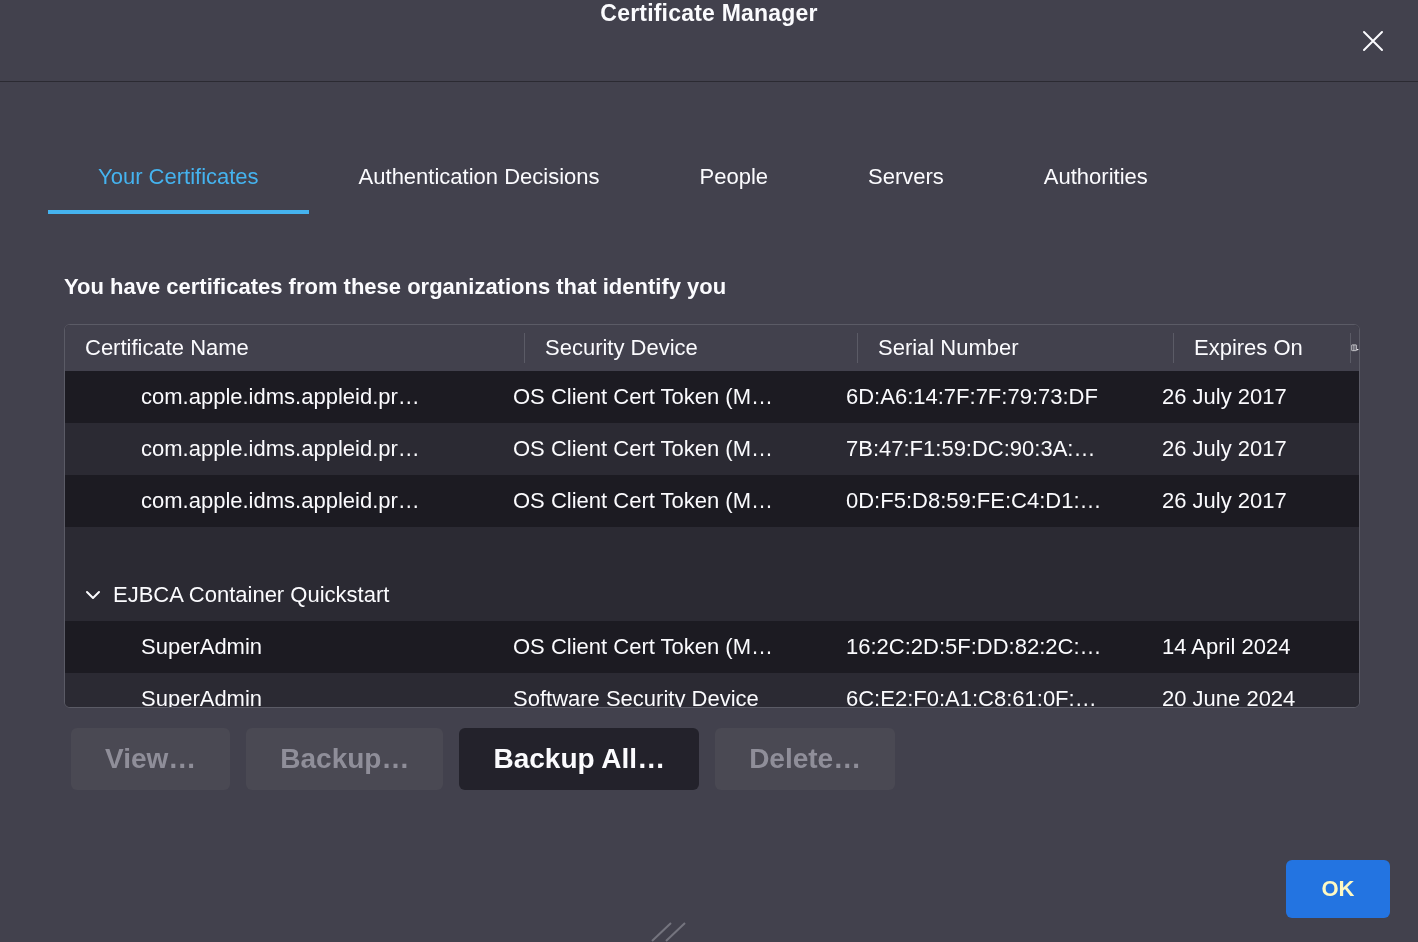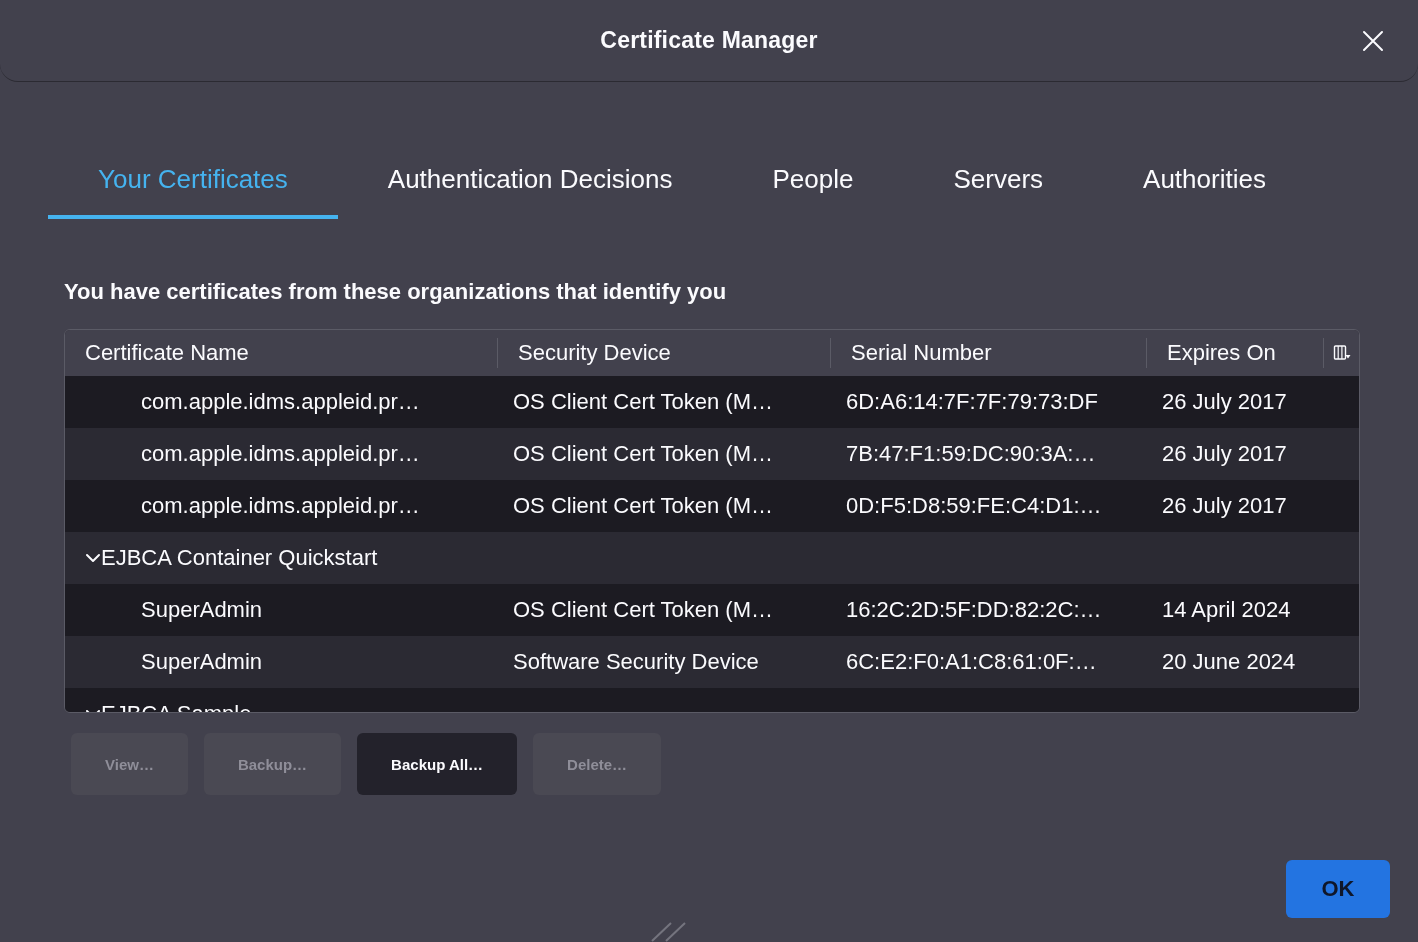--- a/index.html
+++ b/index.html
@@ -18,37 +18,36 @@
   html,body{width:1418px;height:942px;overflow:hidden;}
   body{
     background:var(--bg);
     color:var(--text);
     font-family:"Liberation Sans","DejaVu Sans",sans-serif;
     position:relative;
   }
   
   .titlebar{
     height:82px;
-    display:flex;align-items:center;justify-content:center;
+    display:flex;justify-content:center;
     border-bottom:1px solid rgba(0,0,0,0.35);
     position:relative;
-    border-radius:18px;
   }
   .titlebar h1{font-size:23px;font-weight:700;letter-spacing:0.2px;}
   .close-btn{
     position:absolute;right:26px;top:50%;transform:translateY(-50%);
     background:none;border:none;cursor:pointer;padding:6px;line-height:0;
   }
   
   .tabs{
     display:flex;align-items:flex-end;
     margin:66px 0 0 48px;
   }
   .tab{
-    font-size:26px;color:var(--text);
+    font-size:22px;color:var(--text);
     padding:16px 50px 24px 50px;
     cursor:pointer;white-space:nowrap;
   }
   .tab.active{
     color:var(--accent);
     border-bottom:4px solid var(--accent);
     padding-bottom:20px;
   }
   
   .intro{
@@ -68,63 +67,63 @@
   .thead{
     display:grid;
     grid-template-columns:432px 333px 316px 177px 1fr;
     height:46px;align-items:center;
     background:var(--bg);
   }
   .th{
     font-size:22px;padding-left:20px;height:30px;line-height:30px;
     white-space:nowrap;overflow:hidden;cursor:pointer;
   }
-  .th + .th{border-left:1px solid var(--table-border);}
+  .th + .th{border-left:1px solid var(--table-border);margin-left:27px;}
   .th.picker{display:flex;align-items:center;justify-content:center;padding-left:0;}
   .tbody{height:405px;overflow:hidden;}
   .tr{
     display:grid;
     grid-template-columns:432px 333px 316px 177px 1fr;
     height:52px;align-items:center;
     cursor:default;
   }
   .tr.odd{background:var(--row-odd);}
   .tr.even{background:var(--row-even);}
   .td{
     font-size:22px;padding-left:16px;white-space:nowrap;overflow:hidden;
   }
   .td.name{padding-left:76px;}
   .tr.group{
-    display:flex;align-items:center;
-    padding-left:20px;font-size:22px;
+    display:flex;align-items:center;gap:12px;
+    padding-left:20px;font-size:22px;margin-top:42px;
   }
   .chevron{display:inline-flex;line-height:0;}
   
   .actions{
     display:flex;gap:16px;
     margin:20px 0 0 71px;
   }
   .action-btn{
     height:62px;padding:0 34px;
     border:none;border-radius:6px;
-    font-family:inherit;font-size:15px;font-weight:700;
+    font-family:inherit;font-size:28px;font-weight:700;
     color:var(--text);background:var(--btn-enabled);
     cursor:pointer;white-space:nowrap;
   }
   .action-btn.disabled{
     background:var(--btn-disabled);
     color:var(--btn-disabled-text);
     cursor:default;
   }
   
   .ok-btn{
     position:absolute;right:28px;bottom:24px;
     width:104px;height:58px;
     border:none;border-radius:6px;
-    background:var(--ok-blue);color:#0f172a;
+    background:var(--ok-blue);color:#fef9c3;
     font-family:inherit;font-size:22px;font-weight:700;
     cursor:pointer;
   }
   
   .grip{
     position:absolute;left:650px;bottom:0;line-height:0;opacity:0.7;
   }
 </style>
 </head>
 <body>

